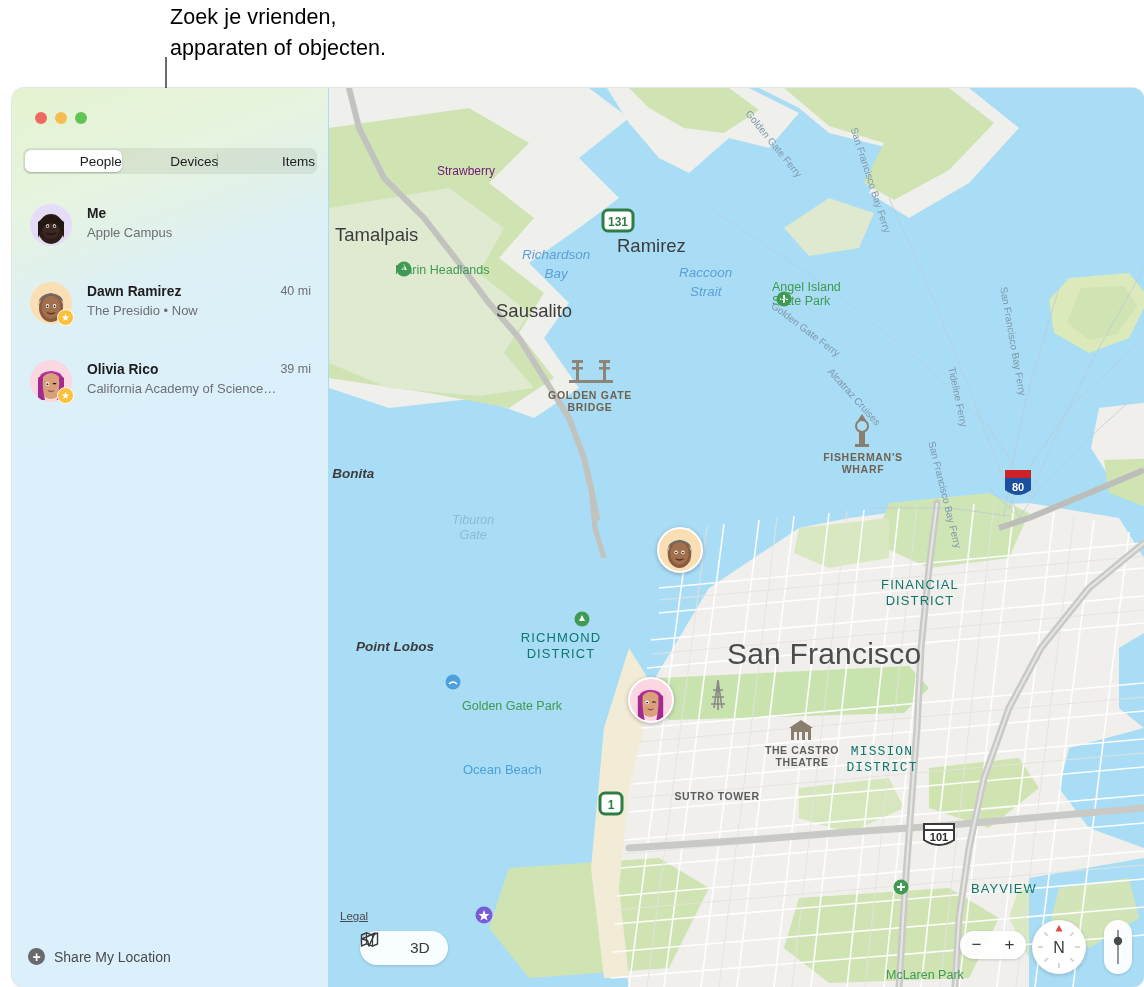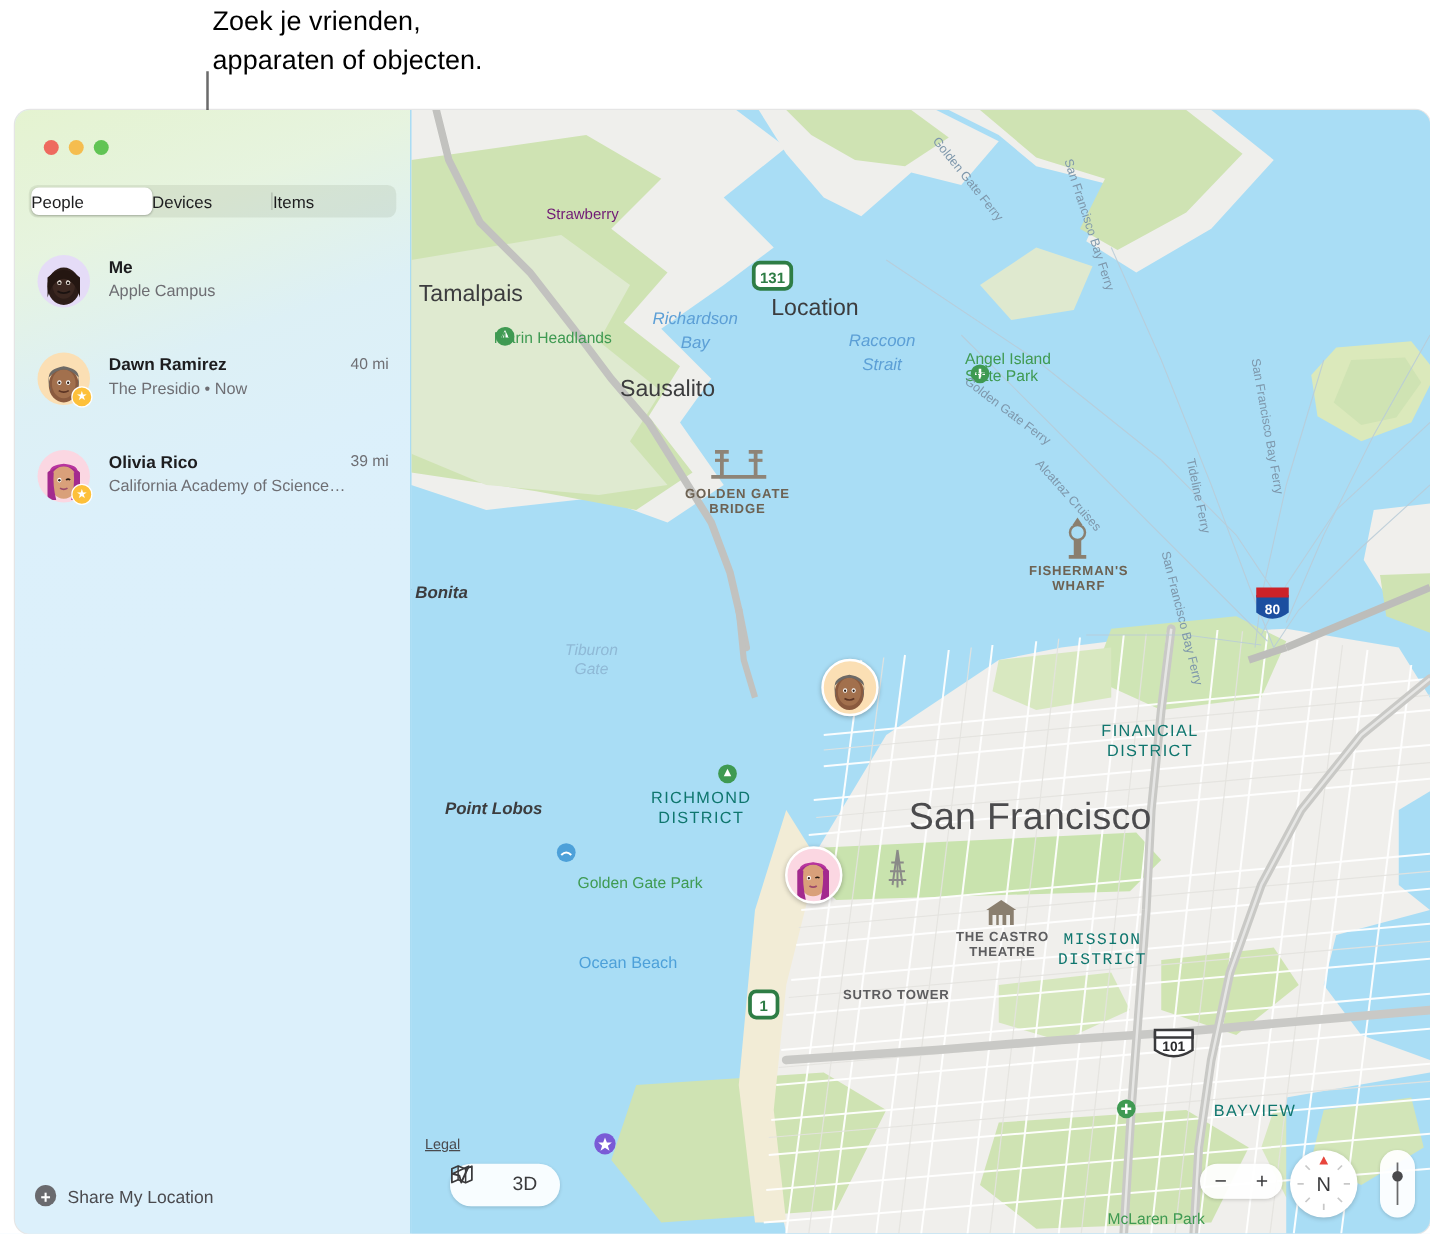--- a/index.html
+++ b/index.html
@@ -42,22 +42,22 @@
   .tl.r { background: #ee6a5f; }
   .tl.y { background: #f5bd4f; }
   .tl.g { background: #61c454; }
 
   .tabbar {
     position: absolute; left: 11px; top: 60px; width: 294px; height: 26px;
     background: rgba(128,140,120,.16); border-radius: 7px;
     display: flex; align-items: center; padding: 2px;
   }
   .tab {
-    flex: 1; height: 22px; display: flex; align-items: center; justify-content: flex-start;
-    font-size: 13.5px; color: #1d1d1f; border-radius: 6px; position: relative;
+    flex: 1; height: 22px; display: flex; align-items: center; justify-content: flex-end;
+    font-size: 13.5px; color: #1d1d1f; border-radius: 6px; position: relative; padding-left: 48px;
   }
   .tab.active { background: #fff; box-shadow: 0 .5px 1.5px rgba(0,0,0,.22); font-weight: 400; }
   .tab-sep { position: absolute; left: -1px; top: 4px; width: 1px; height: 14px; background: rgba(0,0,0,.18); }
 
   .people-list { position: absolute; left: 0; top: 102px; width: 317px; }
   .person { position: relative; height: 78px; padding: 14px 18px 0 18px; display: flex; }
   .avatar-wrap { position: relative; width: 42px; height: 42px; flex: 0 0 42px; }
   .avatar {
     width: 42px; height: 42px; border-radius: 50%;
     display: flex; align-items: flex-end; justify-content: center;
@@ -441,21 +441,21 @@
           <g>
             <path d="M676 388 L702 388 L702 402 Q689 412 676 402 Z" fill="#1b4fa0"></path>
             <rect x="676" y="382" width="26" height="8" fill="#cc2229"></rect>
             <text x="689" y="403" font-family="Liberation Sans, sans-serif" font-size="11" font-weight="bold" fill="#fff" text-anchor="middle">80</text>
           </g>
         </g>
       </svg>
 
       <div class="mlabel city-m" style="left:108px; top:76px;">Strawberry</div>
       <div class="mlabel city-l" style="left:6px;   top:136px;">Tamalpais</div>
-      <div class="mlabel city-l" style="left:288px; top:147px;">Location</div>
+      <div class="mlabel city-l" style="left:288px; top:147px;">Ramirez</div>
       <div class="mlabel city-l" style="left:167px; top:212px;">Sausalito</div>
       <div class="mlabel city-xl" style="left:398px; top:549px;">San Francisco</div>
 
       <div class="mlabel water" style="left:193px; top:157px; text-align:center; line-height:19px; white-space:pre-line;">Richardson
 Bay</div>
       <div class="mlabel water" style="left:350px; top:175px; text-align:center; line-height:19px; white-space:pre-line;">Raccoon
 Strait</div>
       <div class="mlabel water-sm" style="left:123px; top:425px; white-space:pre-line;">Tiburon
 Gate</div>
 

